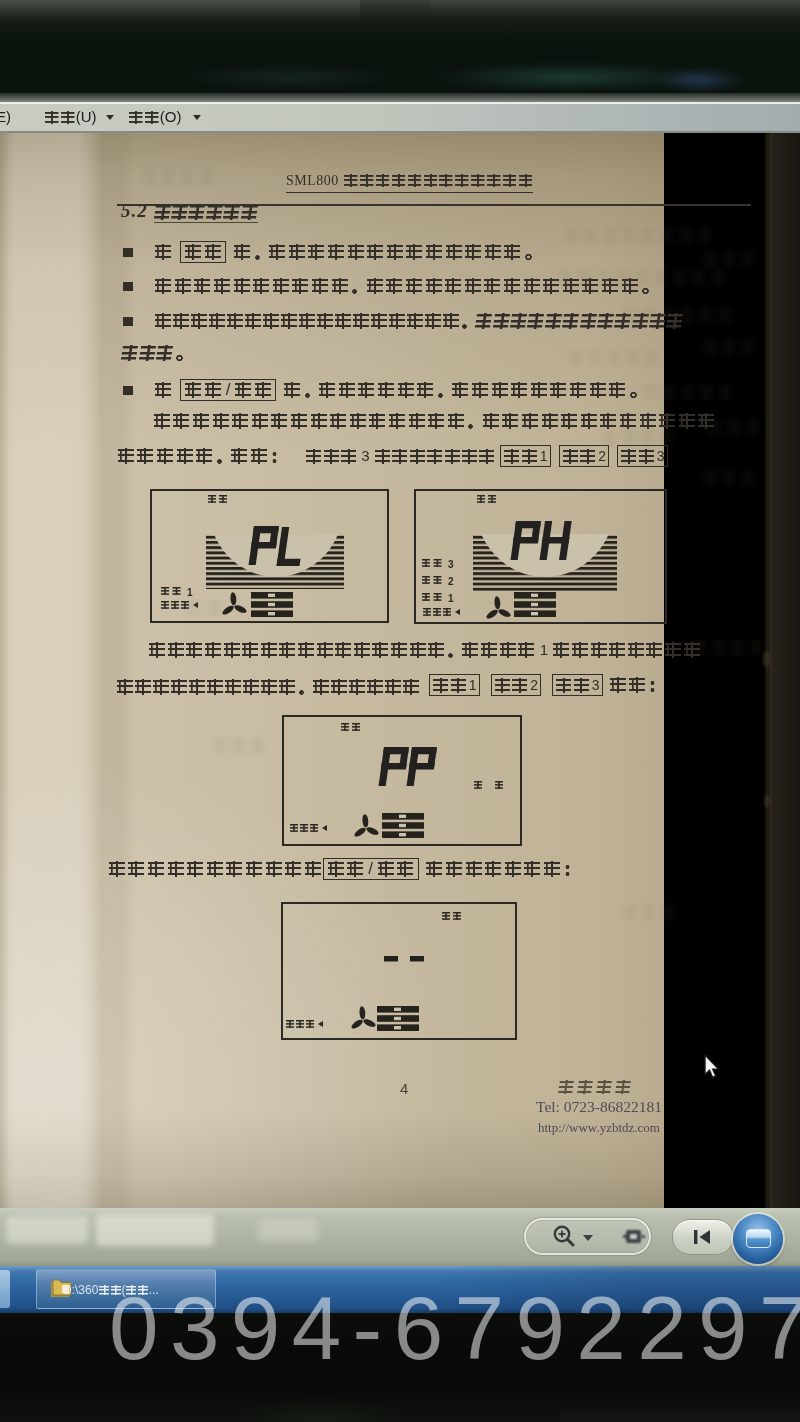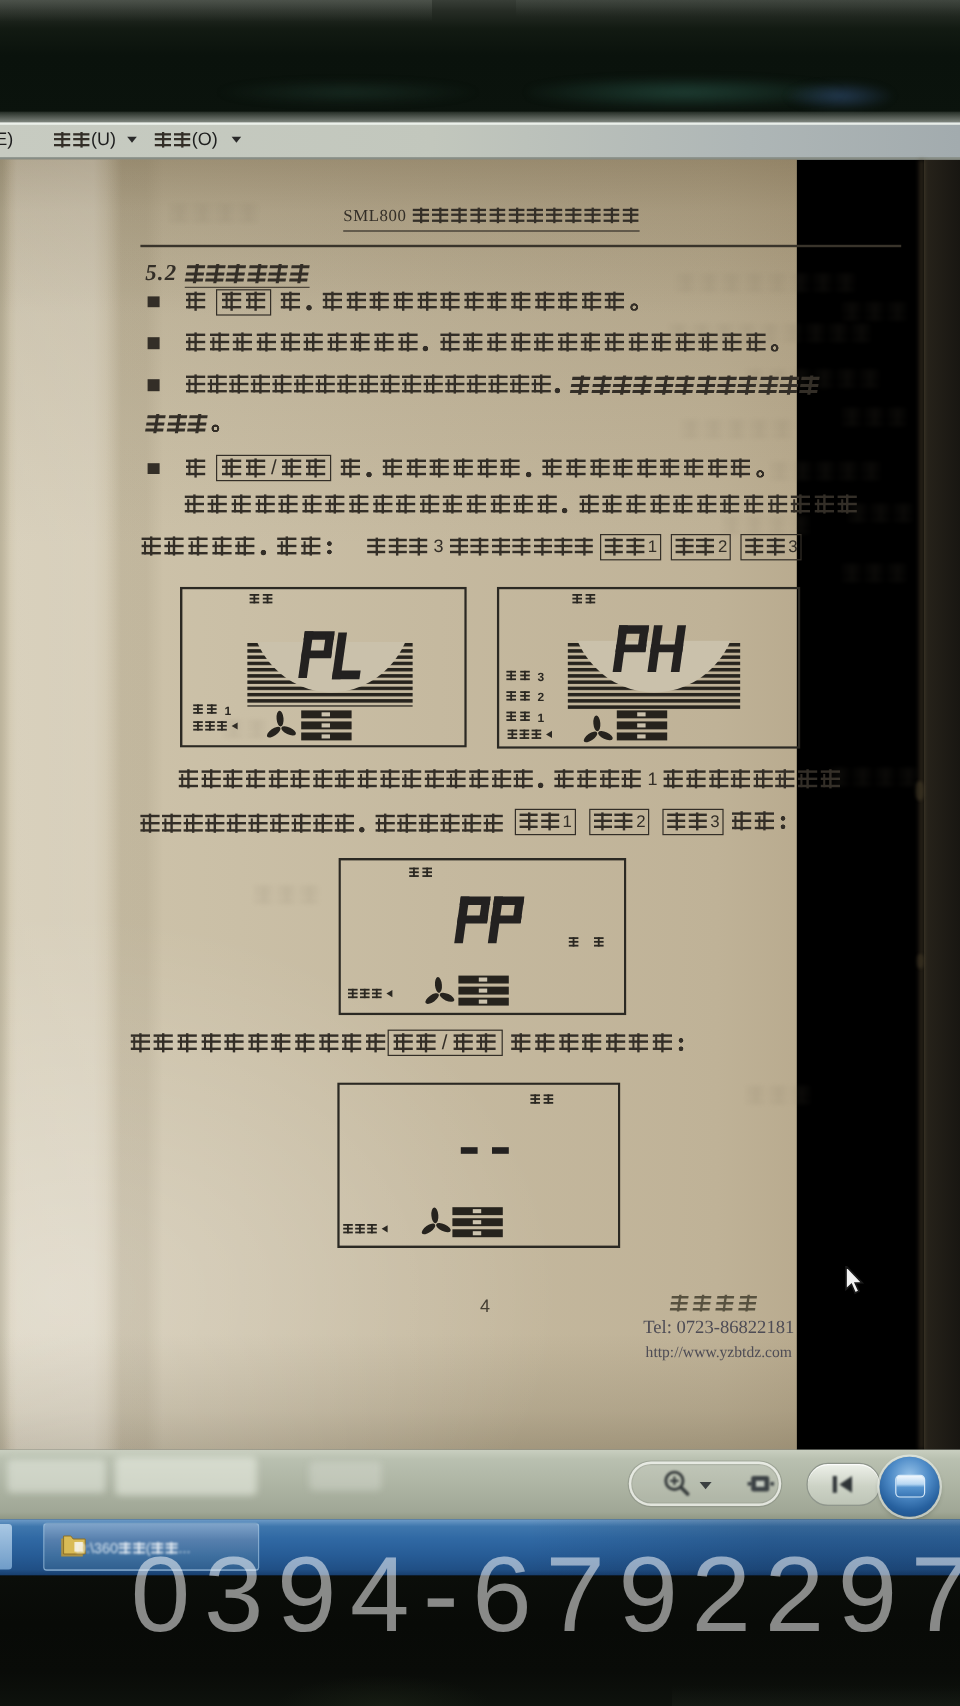--- a/index.html
+++ b/index.html
@@ -124,21 +124,21 @@
  radial-gradient(ellipse 560px 430px at 8% 88%,rgba(255,255,255,.28),rgba(255,255,255,0) 74%),
  linear-gradient(180deg,rgba(95,78,48,.34) 0,rgba(95,78,48,.16) 4%,rgba(95,78,48,0) 12%),
  linear-gradient(180deg,rgba(90,76,46,.12) 10%,rgba(90,76,46,0) 30%),
  linear-gradient(180deg,rgba(0,0,0,0) 91%,rgba(112,102,78,.20) 97%,rgba(112,102,78,.40) 100%),
  linear-gradient(90deg,#cfc5ac 0,#cabfa6 30%,#c5b99f 55%,#bfb297 90%,#b9ab8f 100%)">
 
 <div class="ln" style="left:286px;top:38px;border-bottom:1.6px solid #332e27;padding-bottom:3px"><span style="font-size:14px;letter-spacing:.5px;font-family:'Liberation Serif',serif">SML800</span> <b class="ks"></b><b class="ks"></b><b class="ks"></b><b class="ks"></b><b class="ks"></b><b class="ks"></b><b class="ks"></b><b class="ks"></b><b class="ks"></b><b class="ks"></b><b class="ks"></b><b class="ks"></b></div>
 
 <div class="abs" style="left:117px;top:71px;width:634px;height:2.4px;background:#39342b;filter:blur(.4px)"></div>
 
-<div class="ln" style="left:121px;top:84px;"><i style="font-family:'Liberation Serif',serif;font-size:19px;font-weight:bold;letter-spacing:1px">5.2 </i><span style="border-bottom:1.7px solid rgba(51,46,39,.8);padding-bottom:1.5px"><b class="kb"></b><b class="kb"></b><b class="kb"></b><b class="kb"></b><b class="kb"></b><b class="kb"></b></span></div>
+<div class="ln" style="left:121px;top:67px;"><i style="font-family:'Liberation Serif',serif;font-size:19px;font-weight:bold;letter-spacing:1px">5.2 </i><span style="border-bottom:1.7px solid rgba(51,46,39,.8);padding-bottom:1.5px"><b class="kb"></b><b class="kb"></b><b class="kb"></b><b class="kb"></b><b class="kb"></b><b class="kb"></b></span></div>
 
 <div class="ln" style="left:123px;top:108px;"><span class="sq"></span><span style="display:inline-block;width:21px"></span><b class="k"></b><span style="display:inline-block;width:7px"></span><span class="bx"><b class="k"></b><b class="k"></b></span><span style="display:inline-block;width:6px"></span><b class="k"></b><b class="pc"></b><b class="k"></b><b class="k"></b><b class="k"></b><b class="k"></b><b class="k"></b><b class="k"></b><b class="k"></b><b class="k"></b><b class="k"></b><b class="k"></b><b class="k"></b><b class="k"></b><b class="k"></b><b class="pd"></b></div>
 
 <div class="ln" style="left:123px;top:144px;"><span class="sq"></span><span style="display:inline-block;width:21px"></span><b class="k"></b><b class="k"></b><b class="k"></b><b class="k"></b><b class="k"></b><b class="k"></b><b class="k"></b><b class="k"></b><b class="k"></b><b class="k"></b><b class="pc"></b><b class="k"></b><b class="k"></b><b class="k"></b><b class="k"></b><b class="k"></b><b class="k"></b><b class="k"></b><b class="k"></b><b class="k"></b><b class="k"></b><b class="k"></b><b class="k"></b><b class="k"></b><b class="k"></b><b class="pd"></b></div>
 
 <div class="ln" style="left:123px;top:179px;"><span class="sq"></span><span style="display:inline-block;width:21px"></span><span class="tight"><b class="k"></b><b class="k"></b><b class="k"></b><b class="k"></b><b class="k"></b><b class="k"></b><b class="k"></b><b class="k"></b><b class="k"></b><b class="k"></b><b class="k"></b><b class="k"></b><b class="k"></b><b class="k"></b><b class="k"></b><b class="k"></b><b class="k"></b></span><b class="pc"></b><b class="kb"></b><b class="kb"></b><b class="kb"></b><b class="kb"></b><b class="kb"></b><b class="kb"></b><b class="kb"></b><b class="kb"></b><b class="kb"></b><b class="kb"></b><b class="kb"></b><b class="kb"></b></div>
 
 <div class="ln" style="left:121px;top:211px;"><b class="kb"></b><b class="kb"></b><b class="kb"></b><b class="pd"></b></div>
 
 <div class="ln" style="left:123px;top:246px;"><span class="sq"></span><span style="display:inline-block;width:21px"></span><b class="k"></b><span style="display:inline-block;width:7px"></span><span class="bx"><b class="k"></b><b class="k"></b><span style="font-size:17px;padding:0 3px">/</span><b class="k"></b><b class="k"></b></span><span style="display:inline-block;width:6px"></span><b class="k"></b><b class="pc"></b><b class="k"></b><b class="k"></b><b class="k"></b><b class="k"></b><b class="k"></b><b class="k"></b><b class="pc"></b><b class="k"></b><b class="k"></b><b class="k"></b><b class="k"></b><b class="k"></b><b class="k"></b><b class="k"></b><b class="k"></b><b class="k"></b><b class="pd"></b></div>

